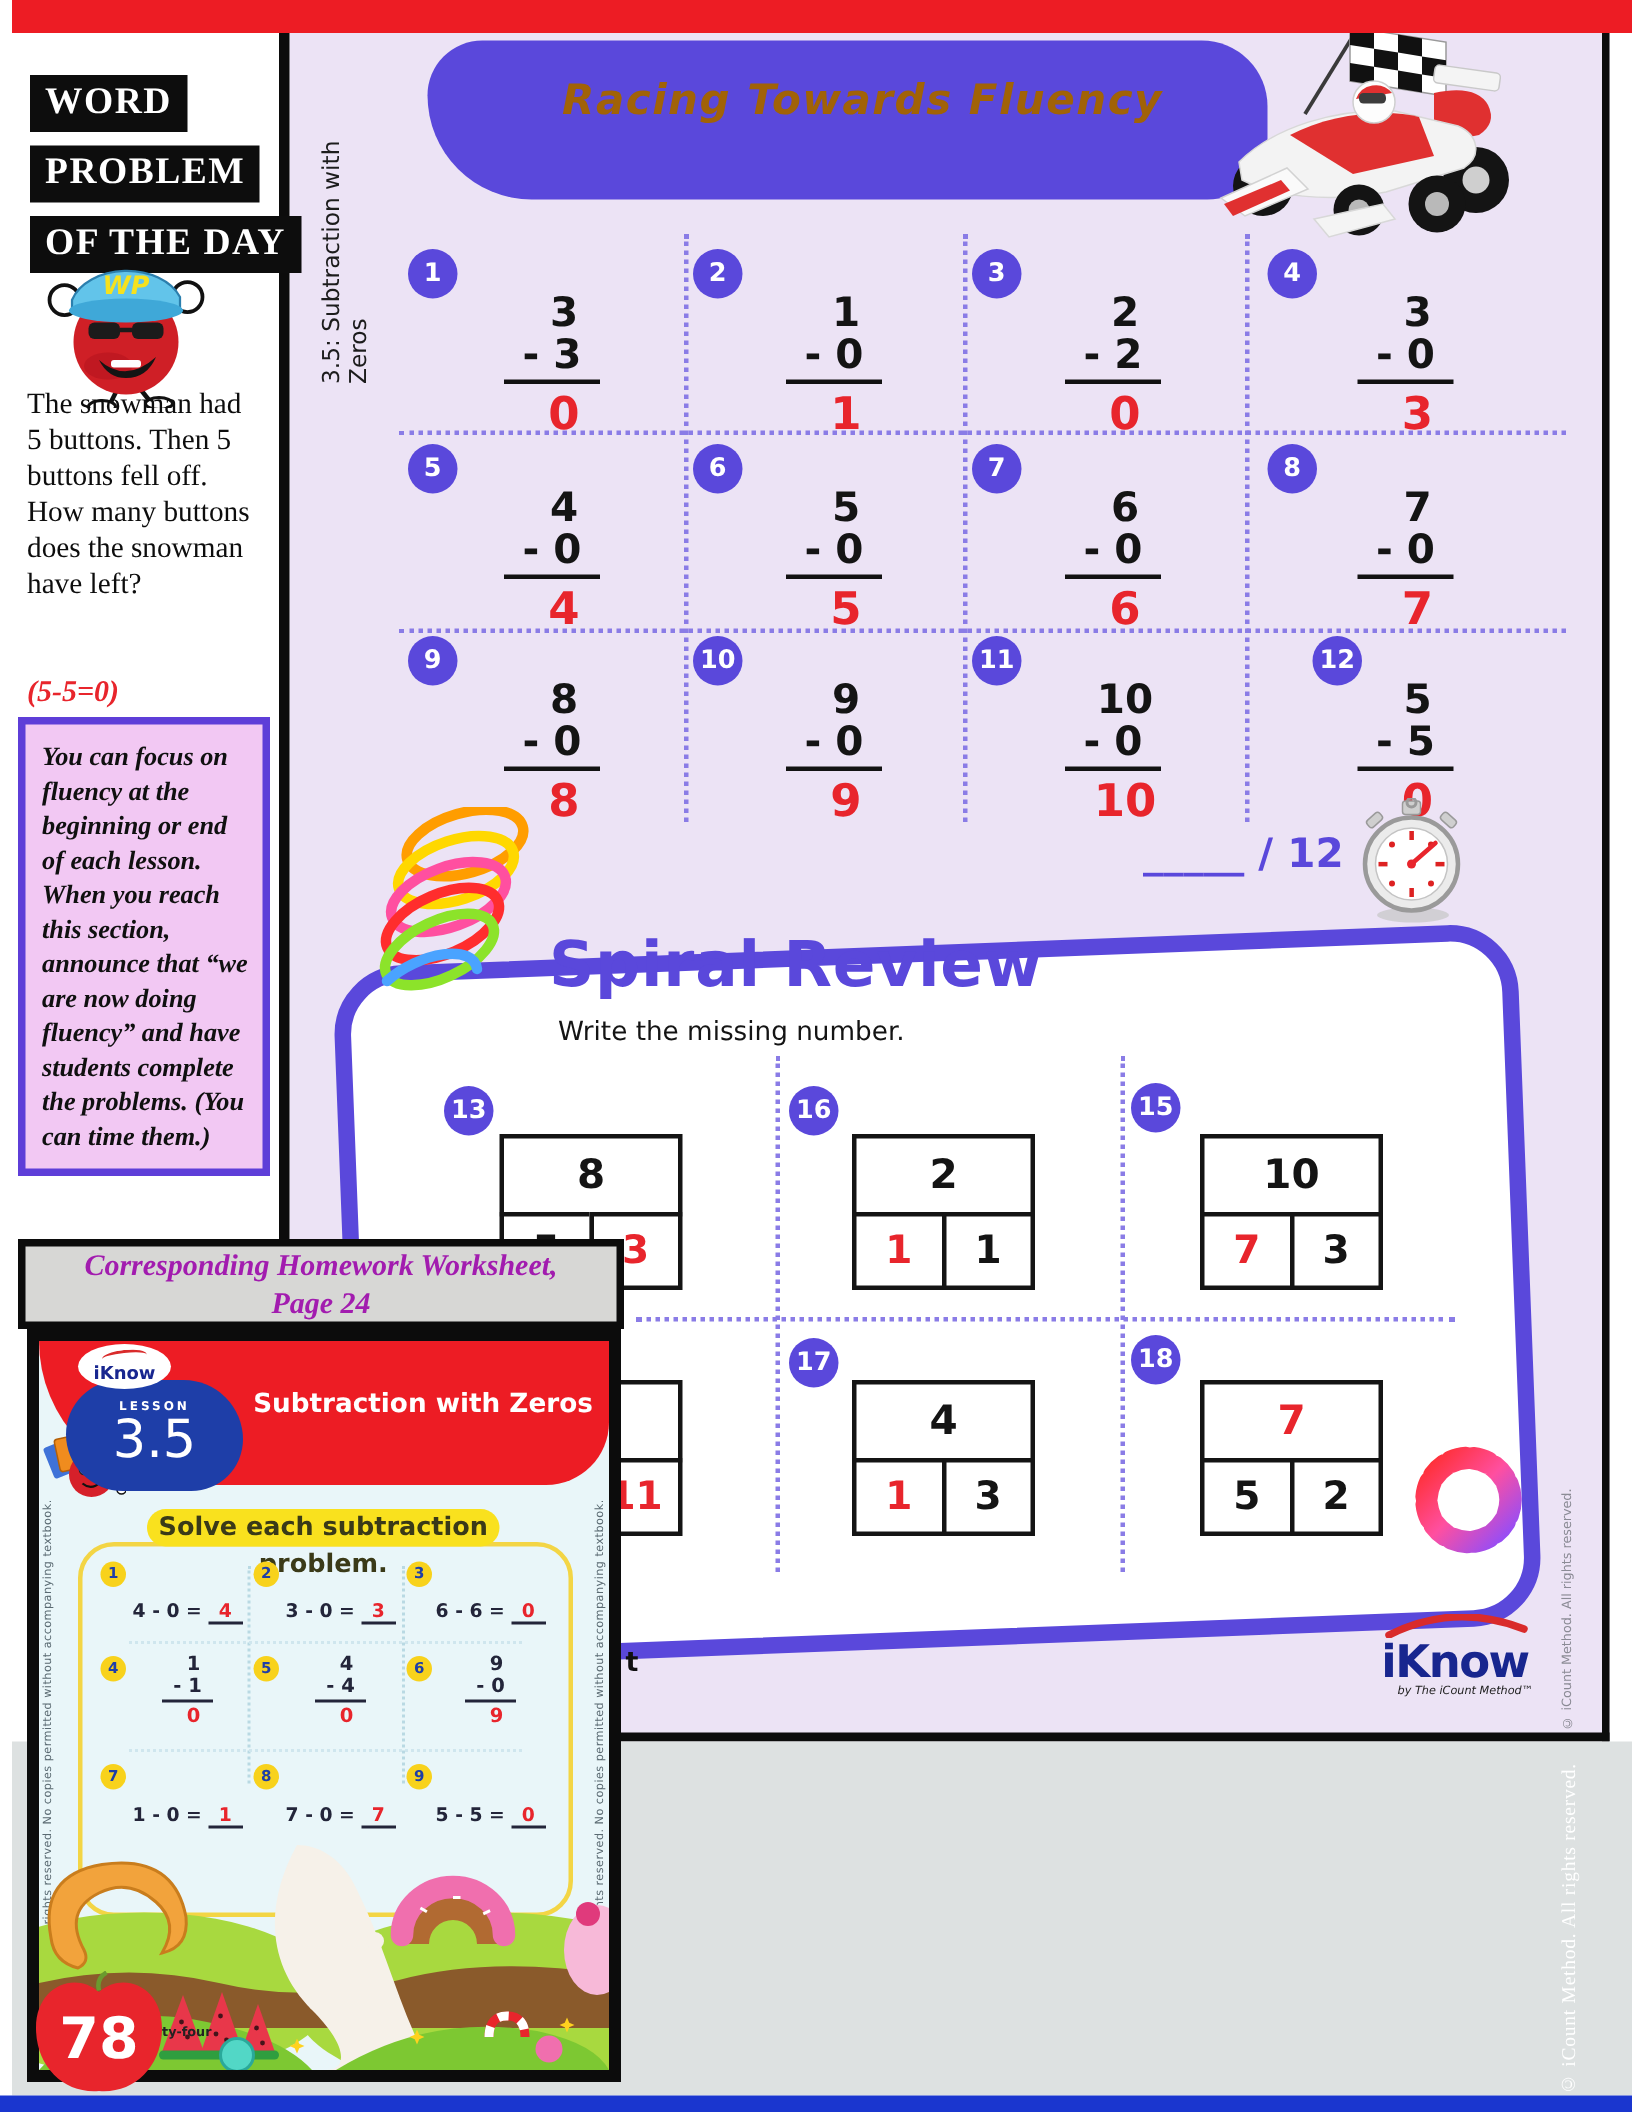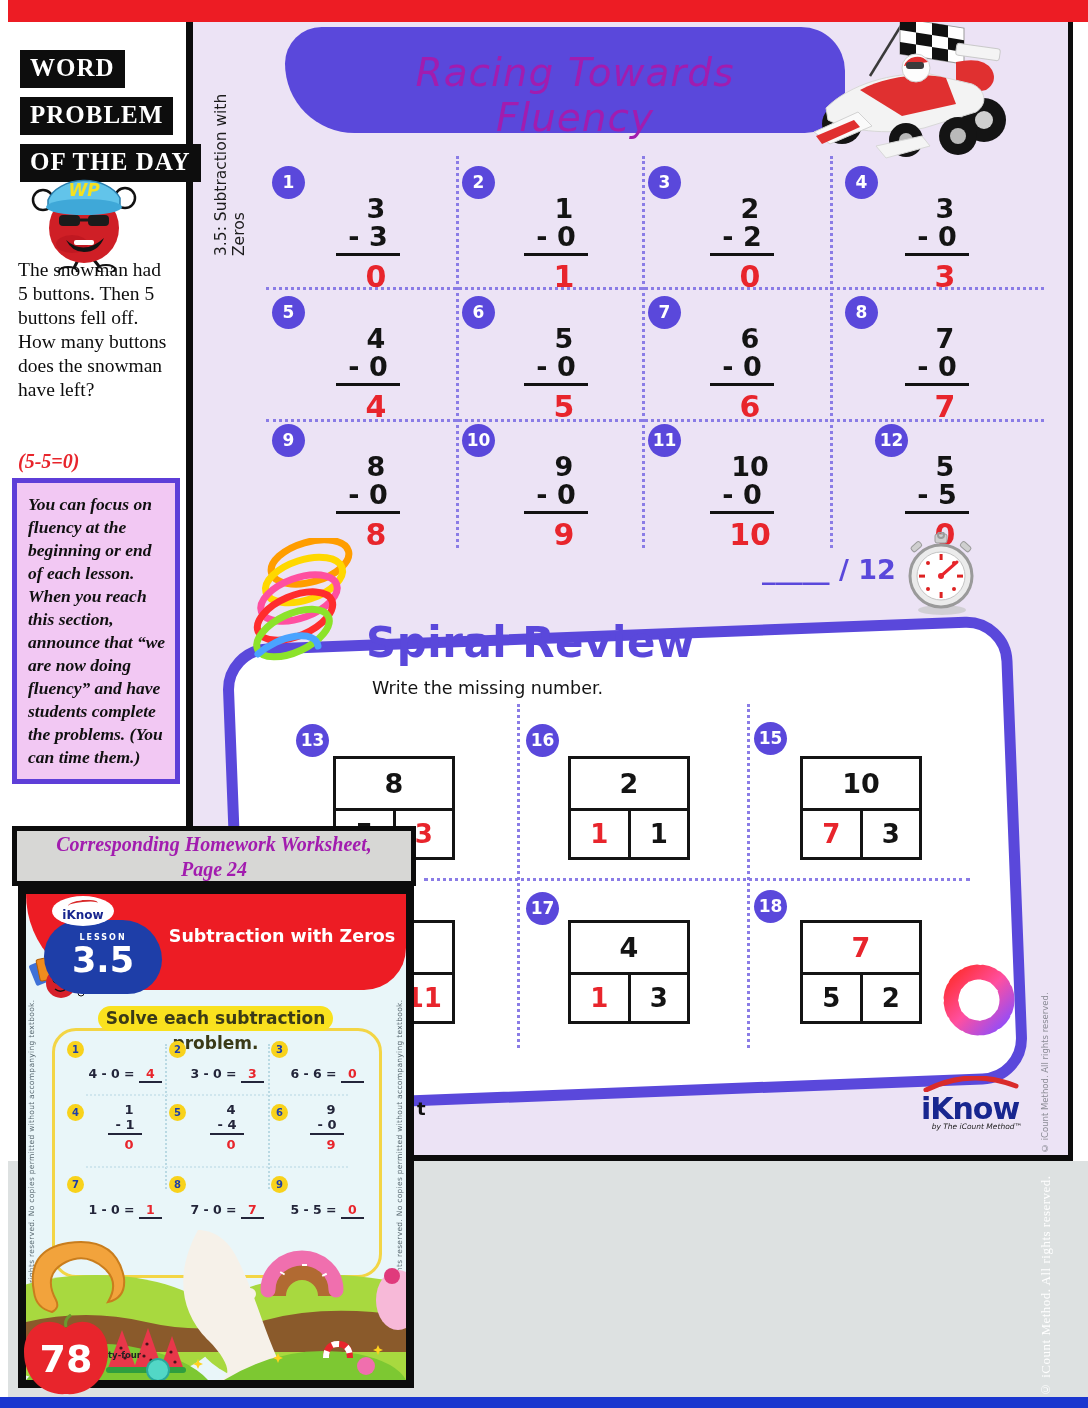--- a/index.html
+++ b/index.html
@@ -23,22 +23,22 @@
         font-size:19.5px;line-height:24px;color:#0d0d0d;z-index:4;}
   .wp-ans{position:absolute;left:18px;top:450px;font-family:"Liberation Serif",serif;font-style:italic;
         font-weight:bold;font-size:20px;color:#e8252c;z-index:4;}
   .tipbox{position:absolute;left:12px;top:478px;width:168px;background:#f2c8f3;border:5px solid #5e3ed8;
         padding:10px 8px 10px 11px;font-family:"Liberation Serif",serif;font-style:italic;font-weight:bold;
         font-size:17.5px;line-height:23px;color:#101010;z-index:4;box-sizing:border-box;}
 
   
   .blob{position:absolute;left:285px;top:27px;width:560px;height:106px;background:#5a48db;
         border-radius:50px 60px 55px 95px;z-index:2;}
-  .blob-title{position:absolute;left:340px;top:50px;width:470px;text-align:center;color:#a21caf;
-        font-size:39px;font-weight:normal;font-style:italic;letter-spacing:1px;z-index:3;}
+  .blob-title{position:absolute;left:340px;top:50px;width:470px;text-align:center;color:#a16207;
+        font-size:28px;font-weight:bold;font-style:italic;letter-spacing:1px;z-index:3;}
   .lesson-vert{position:absolute;left:212px;top:56px;height:200px;font-size:15.5px;color:#1c1c1c;z-index:3;}
   .vtext{writing-mode:vertical-rl;transform:rotate(180deg);}
 
   
   .circ{position:absolute;width:33px;height:33px;border-radius:50%;background:#5a48db;color:#fff;
         font-weight:bold;font-size:17px;line-height:33px;text-align:center;z-index:4;}
   .fp{position:absolute;width:64px;text-align:center;font-weight:bold;color:#141414;z-index:4;}
   .fp .m{font-size:27px;height:29px;line-height:29px;padding-left:16px;}
   .fp .s{font-size:27px;height:30px;line-height:28px;border-bottom:3.5px solid #121212;}
   .fp .a{font-size:30px;padding-top:3px;padding-left:16px;color:#e8252c;}
@@ -79,21 +79,21 @@
   .ws-title{position:absolute;left:140px;top:32px;width:232px;text-align:center;color:#fff;
         font-weight:bold;font-size:17.5px;}
   .ws-oval{position:absolute;left:26px;top:2px;width:62px;height:30px;background:#fff;border-radius:50%;
         text-align:center;z-index:2;}
   .ws-oval .sw{display:block;width:30px;height:7px;border-top:2.5px solid #d92b2b;border-radius:50%;
         margin:4px auto 0;transform:rotate(-6deg);}
   .ws-oval .lg{font-size:12px;font-weight:bold;color:#18268f;line-height:12px;}
   .ws-blob{position:absolute;left:18px;top:26px;width:118px;height:74px;background:#1e3ea8;
         border-radius:42px 46px 40px 44px;color:#fff;text-align:center;z-index:1;}
   .ws-blob .ll{font-size:8px;font-weight:bold;letter-spacing:2px;padding-top:13px;}
-  .ws-blob .ln{font-size:35px;font-weight:bold;line-height:36px;}
+  .ws-blob .ln{font-size:35px;font-weight:normal;line-height:36px;}
   .ws-panel{position:absolute;left:26px;top:134px;width:330px;height:250px;border:3.5px solid #f3d545;
         border-radius:24px;box-sizing:border-box;}
   .ws-pill{position:absolute;left:72px;top:112px;width:235px;height:25px;background:#f9e11e;border-radius:13px;
         text-align:center;font-weight:bold;font-size:17px;line-height:25px;color:#3a3a18;z-index:2;}
   .wcirc{position:absolute;width:17px;height:17px;border-radius:50%;background:#f8d21c;color:#1e3ea8;
         font-weight:bold;font-size:10px;line-height:17px;text-align:center;z-index:2;}
   .weq{position:absolute;width:100px;text-align:center;font-weight:bold;font-size:12.5px;color:#23253a;z-index:2;}
   .wans{color:#e8252c;border-bottom:2.5px solid #23253a;padding:0 7px;}
   .wfp{position:absolute;width:34px;text-align:center;font-weight:bold;color:#23253a;z-index:2;}
   .wfp .wm{font-size:13px;height:15px;line-height:15px;padding-left:8px;}

